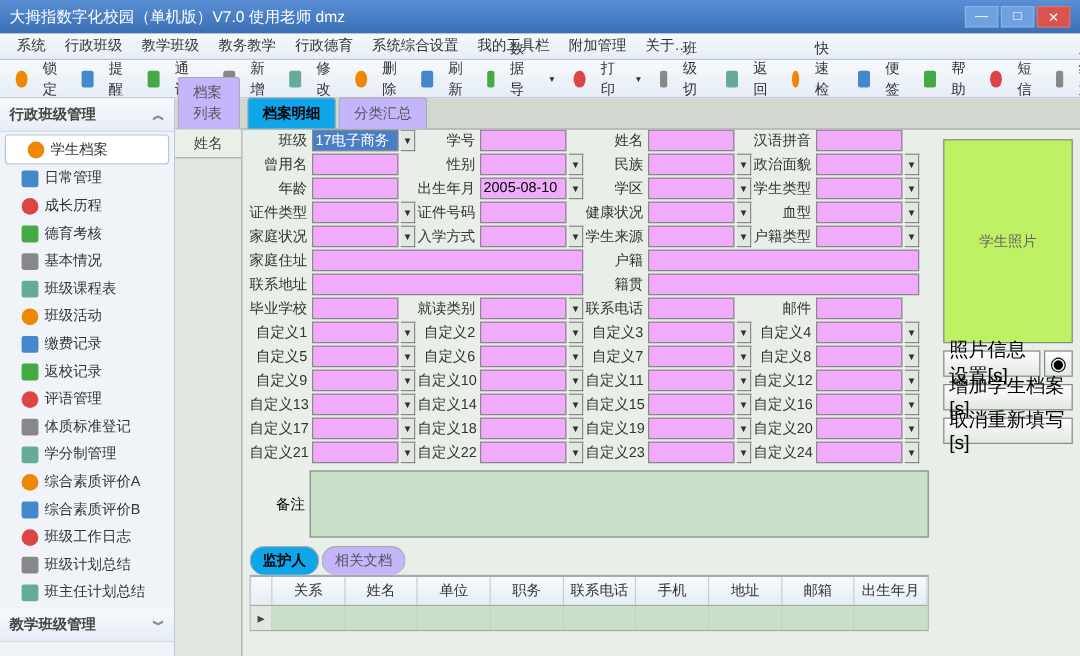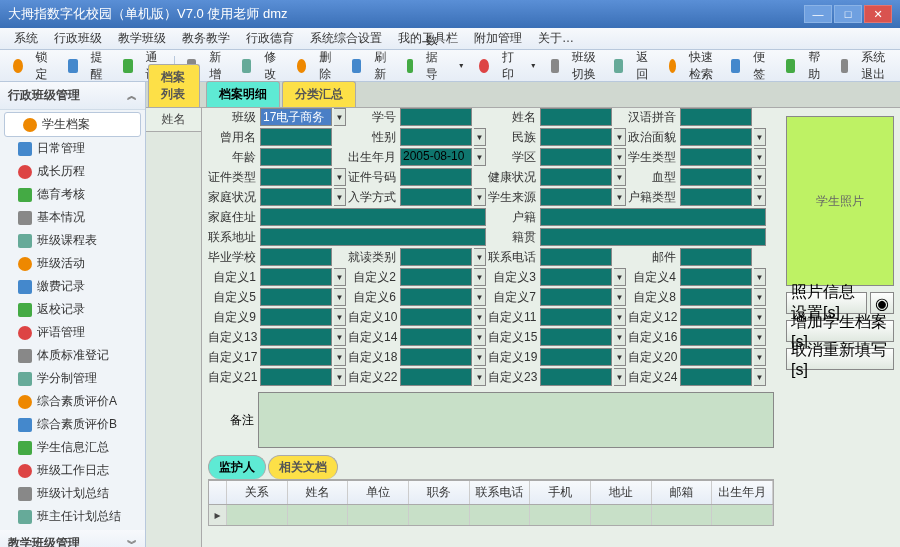--- a/index.html
+++ b/index.html
@@ -22,31 +22,31 @@
 .main { display: flex; height: calc(100% - 82px); }
 .sidebar { width: 146px; background: #f0f4f8; border-right: 1px solid #b8c8dc; overflow-y: auto; }
 .sb-section { padding: 5px 8px; background: linear-gradient(#f7f9fc, #e6edf6); border-bottom: 1px solid #d0dce8; display: flex; align-items: center; justify-content: space-between; cursor: pointer; font-weight: bold; color: #444; }
 .sb-section .chev { font-size: 10px; color: #888; }
 .sb-items { padding: 2px 0; }
 .sb-item { display: flex; align-items: center; gap: 5px; padding: 3px 12px 3px 18px; cursor: pointer; color: #333; }
 .sb-item.sel { background: #fff; border: 1px solid #b8c8dc; margin: 0 4px; border-radius: 3px; }
 
 .content { flex: 1; background: #e8efe8; display: flex; flex-direction: column; }
 .tabs-top { height: 26px; display: flex; align-items: flex-end; border-bottom: 1px solid #aaa; background: #d0d8d0; padding-left: 4px; }
-.tab { padding: 4px 12px; background: #fde047; border: 1px solid #aaa; border-bottom: none; margin-right: 2px; cursor: pointer; border-radius: 3px 3px 0 0; color: #555; font-weight: bold; }
-.tab.active { background: #5eead4; font-weight: bold; color: #000; }
+.tab { padding: 4px 12px; background: #c4b5fd; border: 1px solid #aaa; border-bottom: none; margin-right: 2px; cursor: pointer; border-radius: 3px 3px 0 0; color: #555; }
+.tab.active { background: #0ea5e9; font-weight: bold; color: #000; }
 
 .list-col { width: 56px; background: #e0e8e0; border-right: 1px solid #aaa; }
 .list-col .hdr { background: #e8f0e8; border-bottom: 1px solid #aaa; padding: 3px 4px; text-align: center; color: #444; }
 
 .form-area { flex: 1; display: flex; }
 .form-scroll { flex: 1; padding: 0 6px; overflow: auto; }
 .form-grid { display: grid; grid-template-columns: 50px 72px 12px 50px 72px 12px 50px 72px 12px 50px 72px 12px; gap: 2px 2px; align-items: center; }
 .form-grid .lbl { text-align: right; padding-right: 2px; color: #333; white-space: nowrap; }
-.form-grid .inp { height: 18px; background: #0f766e; border: 1px solid #888; padding: 0 2px; }
+.form-grid .inp { height: 18px; background: #f0abfc; border: 1px solid #888; padding: 0 2px; }
 .form-grid .inp.sel { background: #4a7fc6; color: #fff; }
 .form-grid .dd { width: 12px; height: 18px; background: #e0e8e0; border: 1px solid #888; border-left: none; display: flex; align-items: center; justify-content: center; cursor: pointer; font-size: 8px; color: #333; }
 .span4 { grid-column: span 4; }
 
 .right-panel { width: 120px; padding: 8px 6px; }
 .photo-box { width: 108px; height: 170px; border: 1px solid #888; background: #bef264; display: flex; align-items: center; justify-content: center; color: #666; }
 .rp-row { margin-top: 6px; display: flex; align-items: center; gap: 3px; }
 .rp-btn { flex: 1; height: 22px; background: linear-gradient(#fefefe, #e0e8e0); border: 1px solid #888; cursor: pointer; font-size: 16px; display: flex; align-items: center; justify-content: center; padding: 0 4px; }
 
 .remark-row { display: flex; align-items: flex-start; margin-top: 6px; }
@@ -149,20 +149,24 @@
     </div>
     <div class="tbtn">
       <span class="ico ico-blue"></span>
       <span>便签</span>
     </div>
     <div class="tbtn">
       <span class="ico ico-green"></span>
       <span>帮助</span>
     </div>
     <div class="tbtn">
+      <span class="ico ico-red"></span>
+      <span>短信</span>
+    </div>
+    <div class="tbtn">
       <span class="ico ico-gray"></span>
       <span>系统退出</span>
     </div>
   </div>
 
 <div class="main">
   <div class="sidebar" id="sidebar">
       <div class="sb-section">
         <span>行政班级管理</span>
         <span class="chev">︽</span>
@@ -216,24 +220,20 @@
           <span class="ico ico-square"></span>
           <span>学分制管理</span>
         </div>
         <div class="sb-item">
           <span class="ico ico-orange"></span>
           <span>综合素质评价A</span>
         </div>
         <div class="sb-item">
           <span class="ico ico-blue"></span>
           <span>综合素质评价B</span>
-        </div>
-        <div class="sb-item">
-          <span class="ico ico-green"></span>
-          <span>学生信息汇总</span>
         </div>
         <div class="sb-item">
           <span class="ico ico-red"></span>
           <span>班级工作日志</span>
         </div>
         <div class="sb-item">
           <span class="ico ico-gray"></span>
           <span>班级计划总结</span>
         </div>
         <div class="sb-item">

